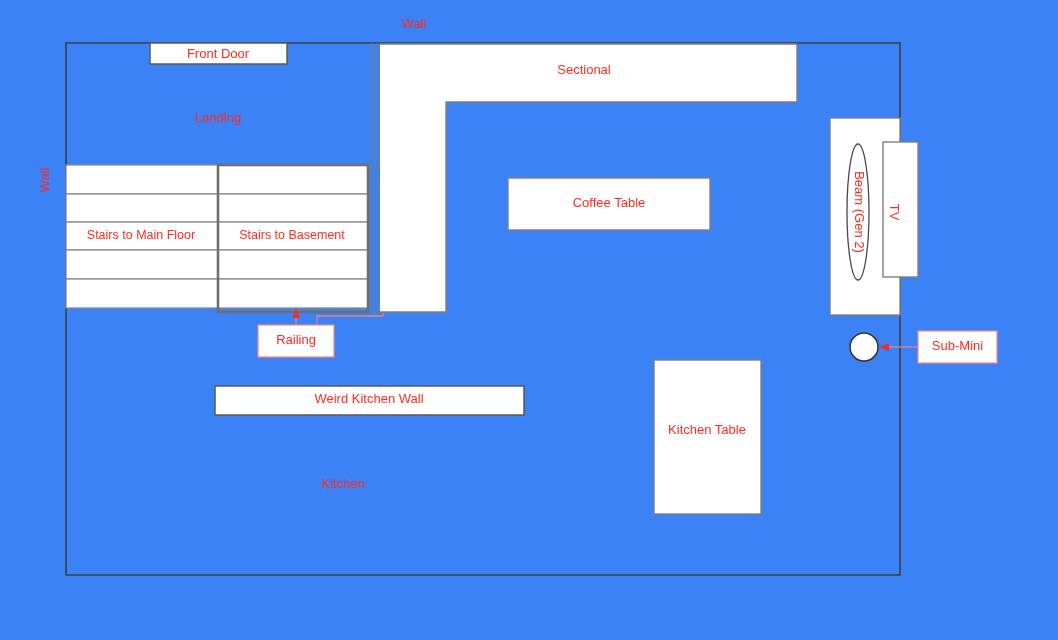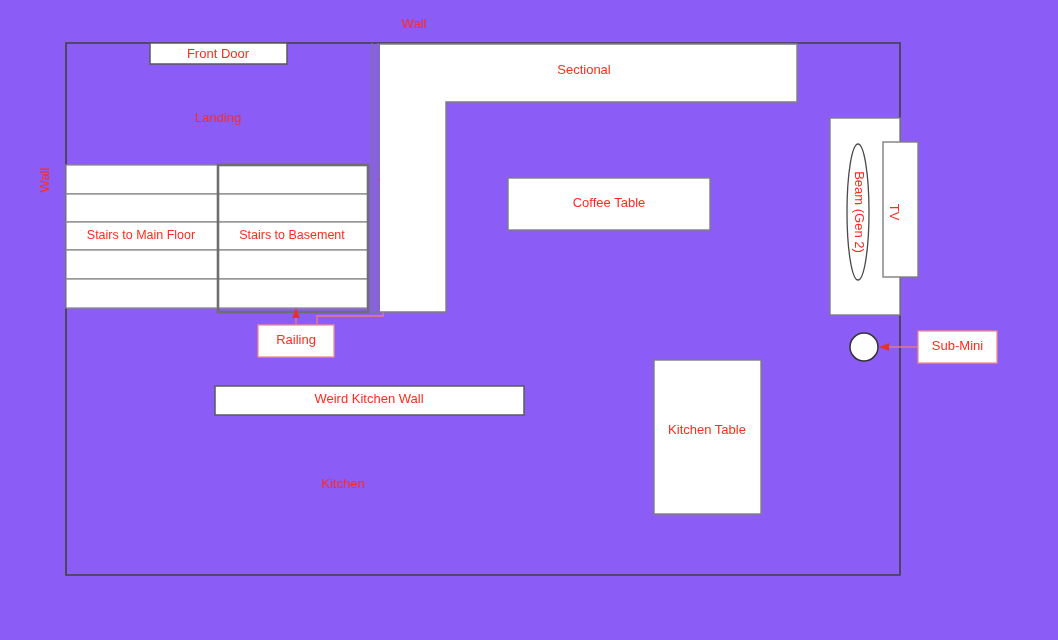--- a/index.html
+++ b/index.html
@@ -11,21 +11,21 @@
   body {
     width: 1058px;
     height: 640px;
     overflow: hidden;
     font-family: "Liberation Sans", sans-serif;
   }
   #floorplan-root {
     position: relative;
     width: 1058px;
     height: 640px;
-    background: #8b5cf6;
+    background: #3b82f6;
   }
   svg#plan {
     display: block;
     width: 1058px;
     height: 640px;
   }
   .wall-line {
     fill: none;
     stroke: #3f3f3f;
     stroke-width: 1.6;

